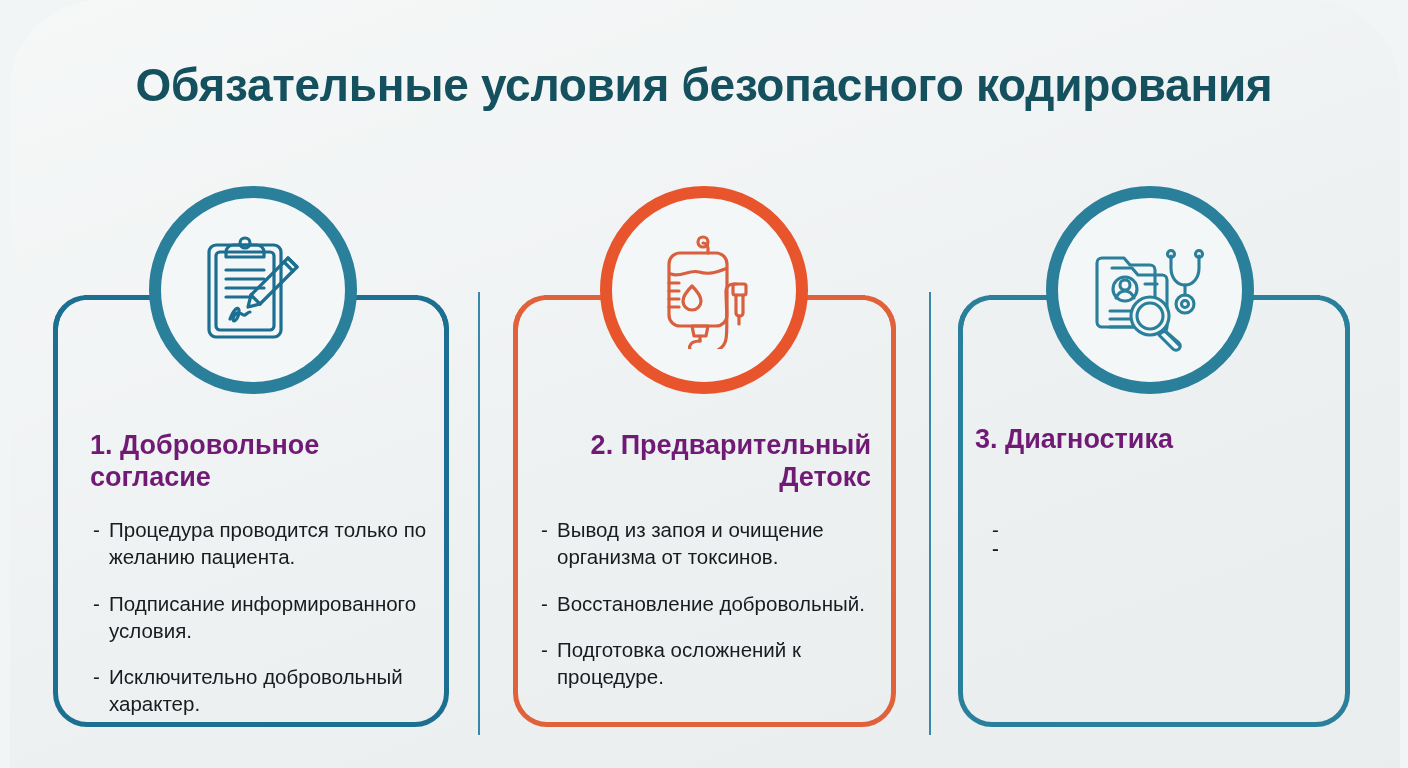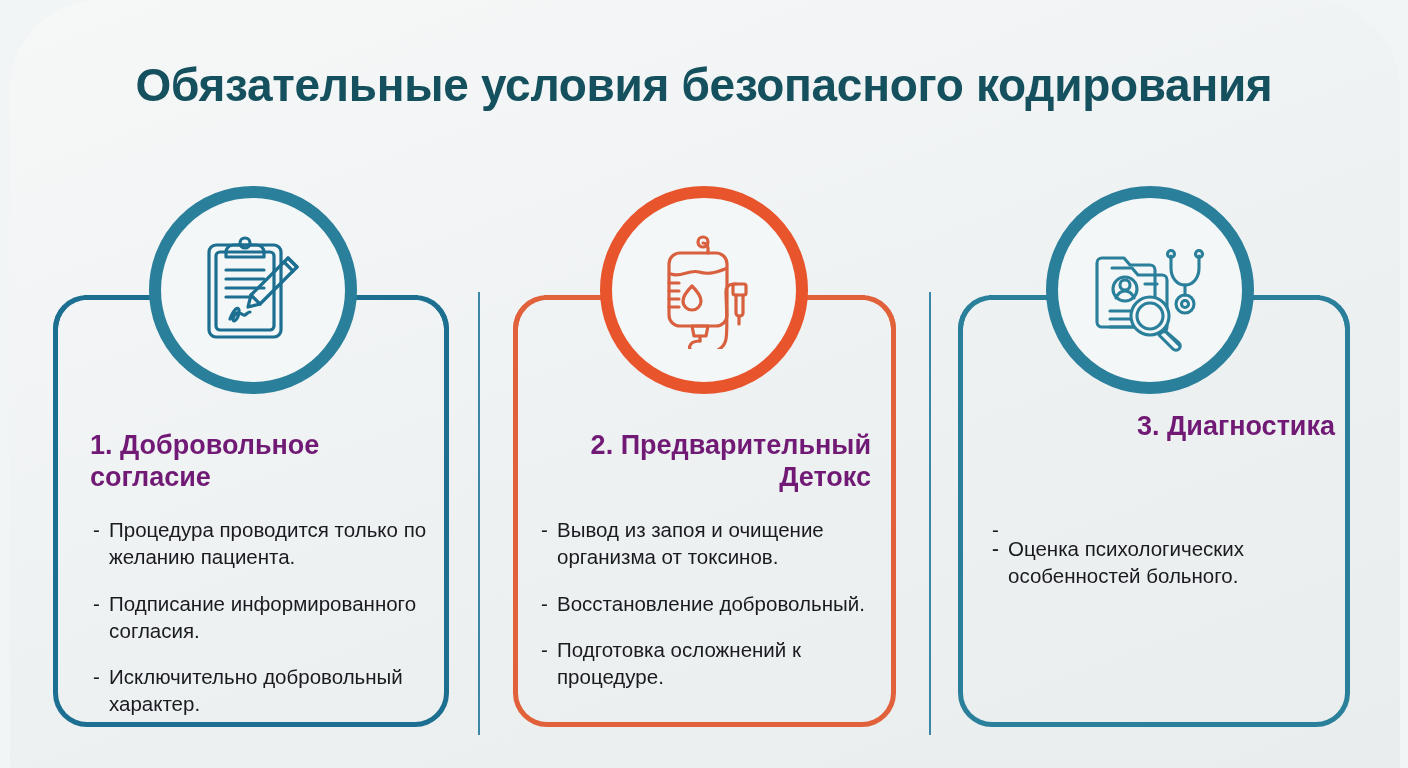--- a/index.html
+++ b/index.html
@@ -148,21 +148,21 @@
   
   .card-title {
     position: absolute;
     font-size: 27px;
     font-weight: 700;
     color: #701a75;
     line-height: 1.18;
   }
   #title-1 { left: 90px;  top: 430px; width: 330px; text-align: left; }
   #title-2 { left: 541px; top: 430px; width: 330px; text-align: right; }
-  #title-3 { left: 975px; top: 411px; width: 360px; text-align: right; }
+  #title-3 { left: 975px; top: 424px; width: 360px; text-align: left; }
 
   .bullets {
     position: absolute;
     list-style: none;
     margin: 0;
     padding: 0;
     font-size: 20.5px;
     line-height: 1.33;
     color: #1a1b20;
   }
@@ -216,21 +216,21 @@
         <path d="M96 29 l9 9"></path>
         <path d="M92 33 l9 9"></path>
         <path d="M59 66 l9 9"></path>
       </svg>
     </span>
   </div>
 
   <div class="card-title" id="title-1">1. Добровольное согласие</div>
   <ul class="bullets" id="bullets-1">
     <li><span class="dash">-</span><span>Процедура проводится только по желанию пациента.</span></li>
-    <li><span class="dash">-</span><span>Подписание информированного согласия.</span></li>
+    <li><span class="dash">-</span><span>Подписание информированного условия.</span></li>
     <li><span class="dash">-</span><span>Исключительно добровольный характер.</span></li>
   </ul>
 
   <div class="card" id="card-2"></div>
   <div class="top-seg" id="c2-top-l"></div>
   <div class="top-seg" id="c2-top-r"></div>
   <div class="corner tl" id="c2-c-tl"></div>
   <div class="corner tr" id="c2-c-tr"></div>
 
   <div class="circle" id="circle-2">
@@ -291,15 +291,15 @@
         <circle cx="97" cy="76" r="9"></circle>
         <circle cx="97" cy="76" r="3.5"></circle>
       </svg>
     </span>
   </div>
 
   <div class="card-title" id="title-3">3. Диагностика</div>
   <ul class="bullets" id="bullets-3">
     <li><span class="dash">-</span></li>
     <li><span class="dash">-</span></li>
-    <li><span class="dash">-</span><span>Оценка психологических особенностей больного.</span></li>
+    <li><span class="dash">-</span></li>
   </ul>
 </div>
 
 </body></html>

